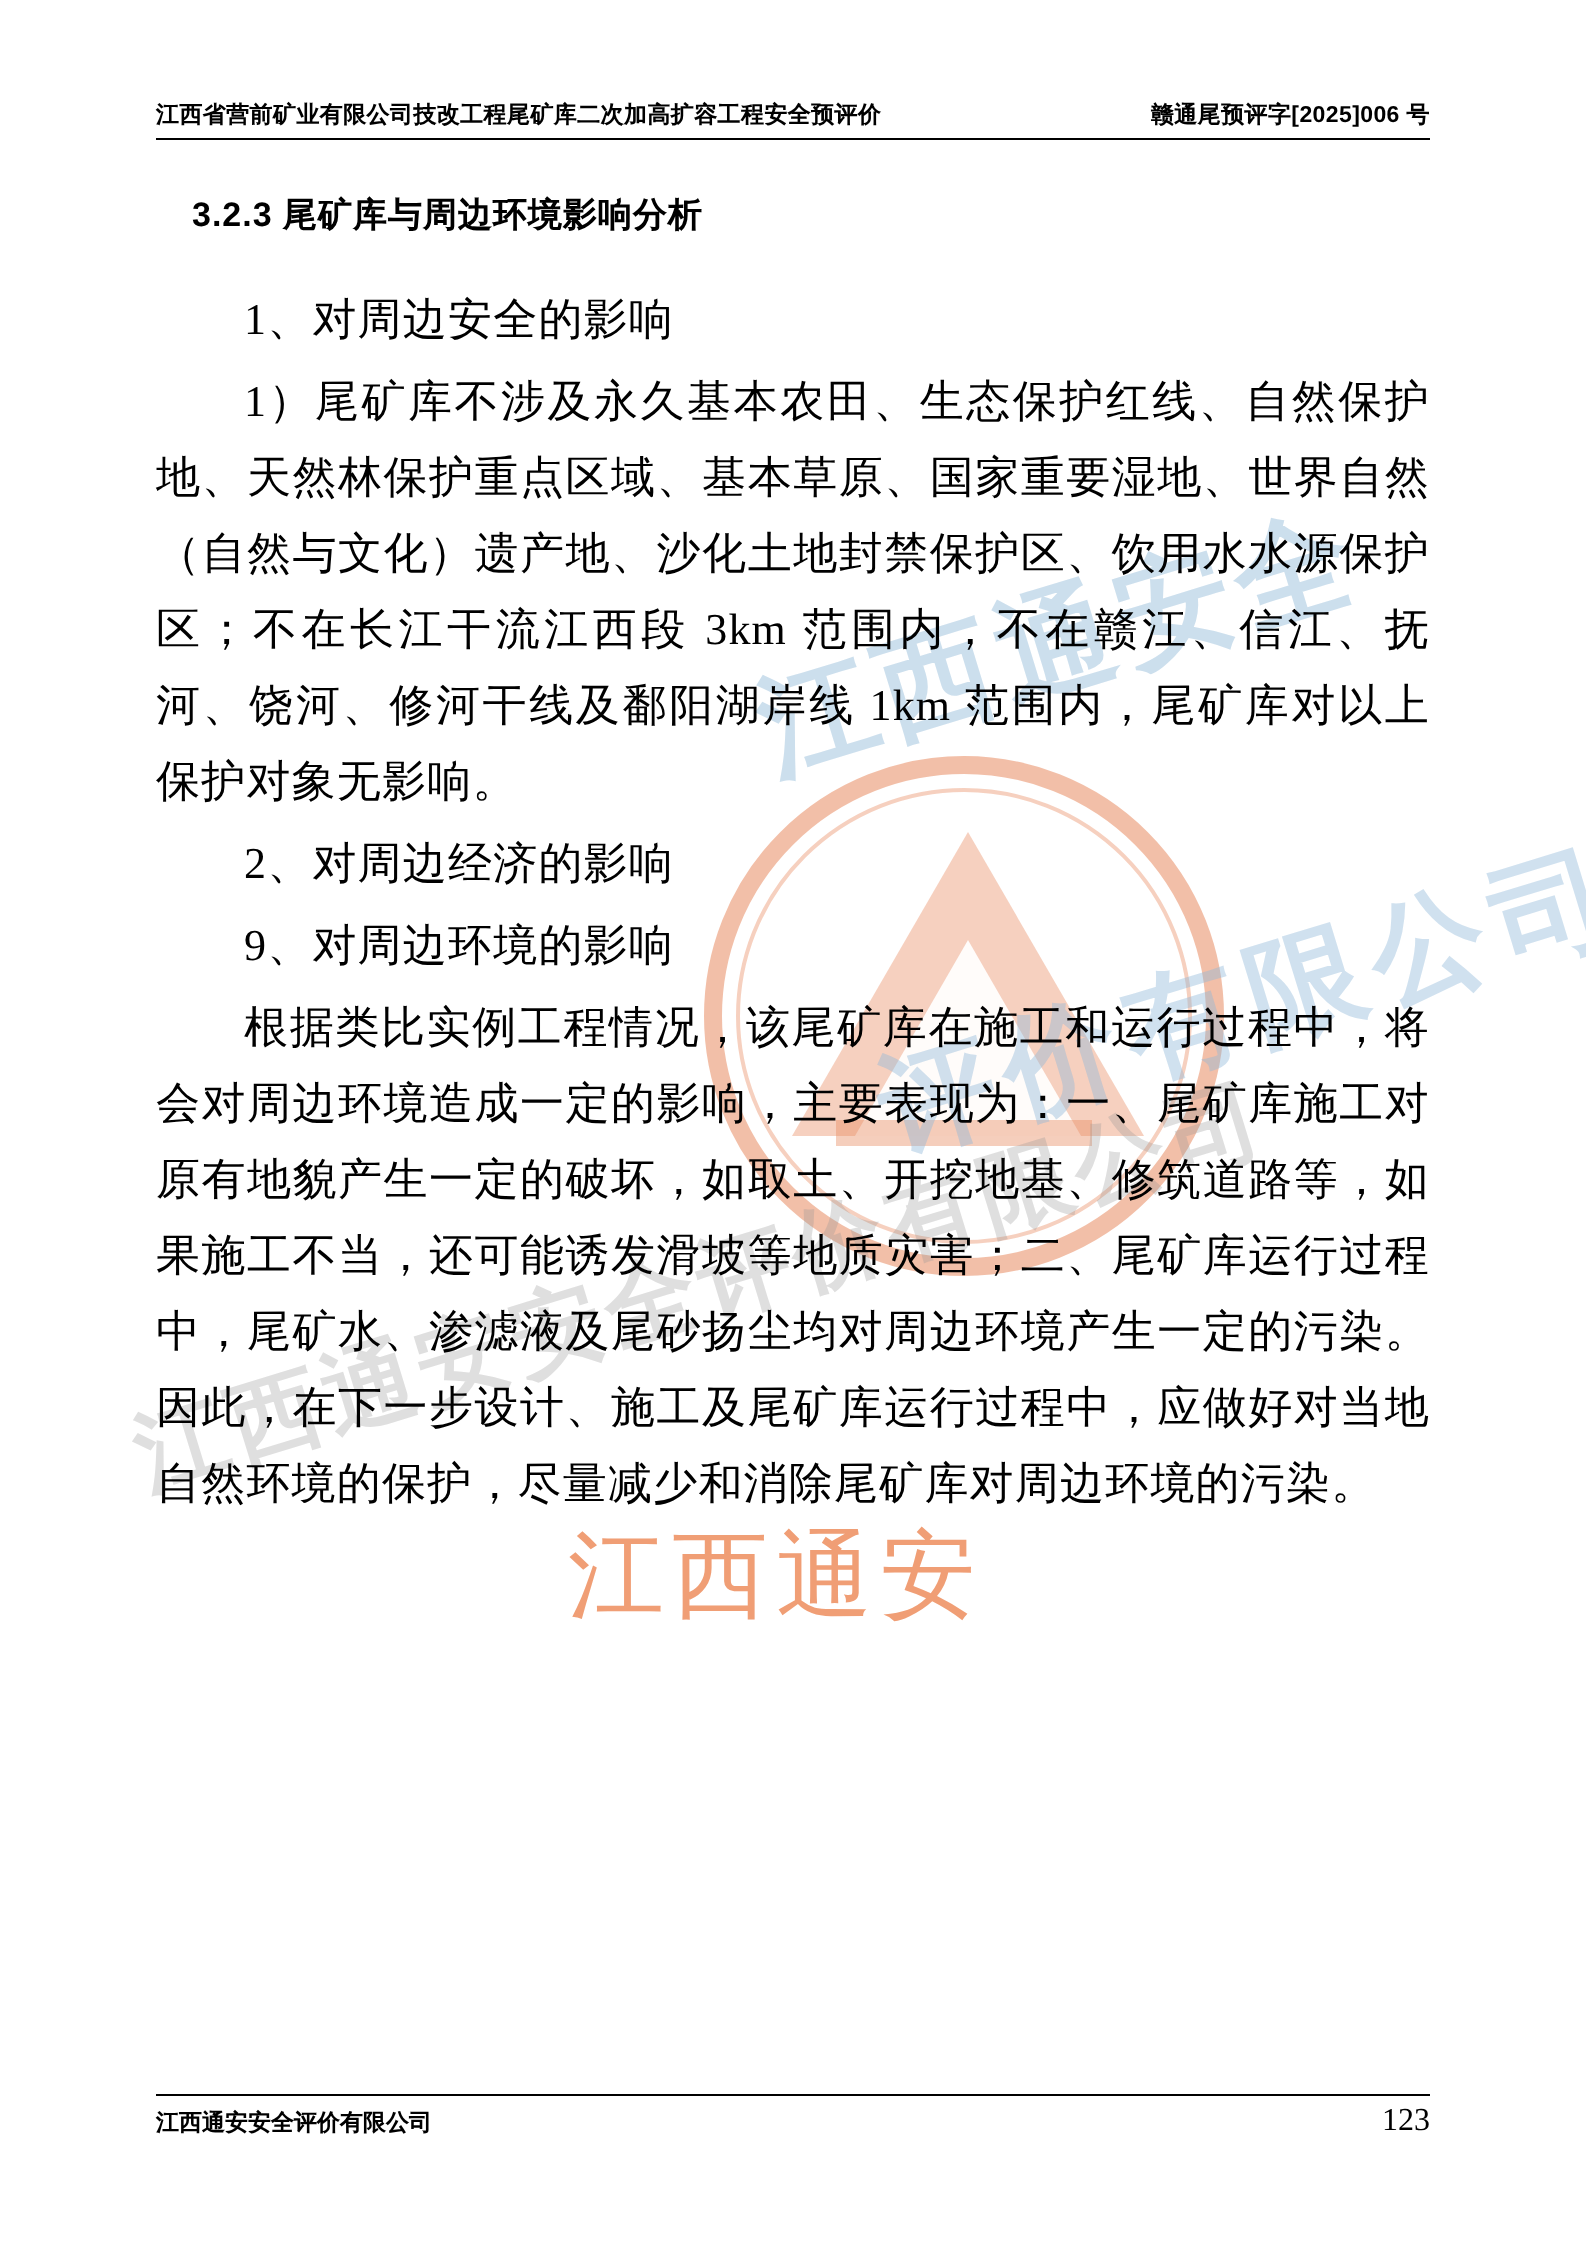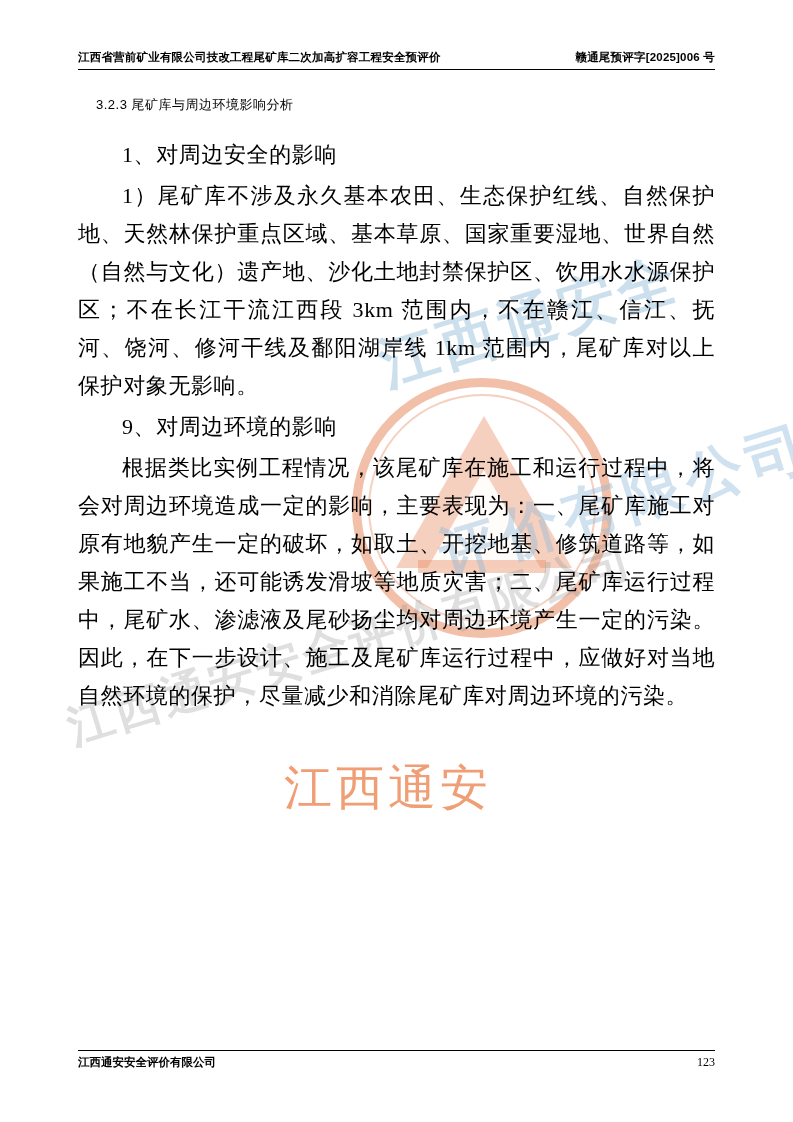--- a/index.html
+++ b/index.html
@@ -147,22 +147,22 @@
   .header-right { white-space: nowrap; }
 
   
   .content {
     position: relative;
     z-index: 2;
     margin-top: 26px;
   }
   h2.section-heading {
     font-family: "Liberation Sans", sans-serif;
-    font-weight: normal;
-    font-size: 13px;
+    font-weight: bold;
+    font-size: 17px;
     margin: 0 0 22px 18px;
     letter-spacing: 0.5px;
   }
   p.para {
     margin: 0 0 3px 0;
     font-size: 22px;
     line-height: 38px;
     text-align: justify;
     text-justify: inter-ideograph;
     text-indent: 2em;
@@ -181,21 +181,21 @@
     align-items: center;
     border-top: 1.2px solid #000;
     padding-top: 4px;
     font-family: "Liberation Sans", sans-serif;
     font-size: 11.5px;
     font-weight: bold;
   }
   .footer-page {
     font-family: "Liberation Serif", serif;
     font-weight: normal;
-    font-size: 12px;
+    font-size: 16px;
   }
 </style>
 </head>
 <body>
 
 <div class="page">
 
   <div class="wm-layer">
     <div class="wm-ring"></div>
     <div class="wm-ring2"></div>
@@ -210,20 +210,21 @@
 
   <div class="header">
     <div class="header-left">江西省营前矿业有限公司技改工程尾矿库二次加高扩容工程安全预评价</div>
     <div class="header-right">赣通尾预评字[2025]006 号</div>
   </div>
 
   <div class="content">
     <h2 class="section-heading">3.2.3 尾矿库与周边环境影响分析</h2>
     <p class="para">1、对周边安全的影响</p>
     <p class="para">1）尾矿库不涉及永久基本农田、生态保护红线、自然保护地、天然林保护重点区域、基本草原、国家重要湿地、世界自然（自然与文化）遗产地、沙化土地封禁保护区、饮用水水源保护区；不在长江干流江西段 3km 范围内，不在赣江、信江、抚河、饶河、修河干线及鄱阳湖岸线 1km 范围内，尾矿库对以上保护对象无影响。</p>
+    <p class="para">2、对周边经济的影响</p>
     <p class="para">9、对周边环境的影响</p>
     <p class="para">根据类比实例工程情况，该尾矿库在施工和运行过程中，将会对周边环境造成一定的影响，主要表现为：一、尾矿库施工对原有地貌产生一定的破坏，如取土、开挖地基、修筑道路等，如果施工不当，还可能诱发滑坡等地质灾害；二、尾矿库运行过程中，尾矿水、渗滤液及尾砂扬尘均对周边环境产生一定的污染。因此，在下一步设计、施工及尾矿库运行过程中，应做好对当地自然环境的保护，尽量减少和消除尾矿库对周边环境的污染。</p>
   </div>
 
   <div class="footer">
     <div>江西通安安全评价有限公司</div>
     <div class="footer-page">123</div>
   </div>
 
 </div>

